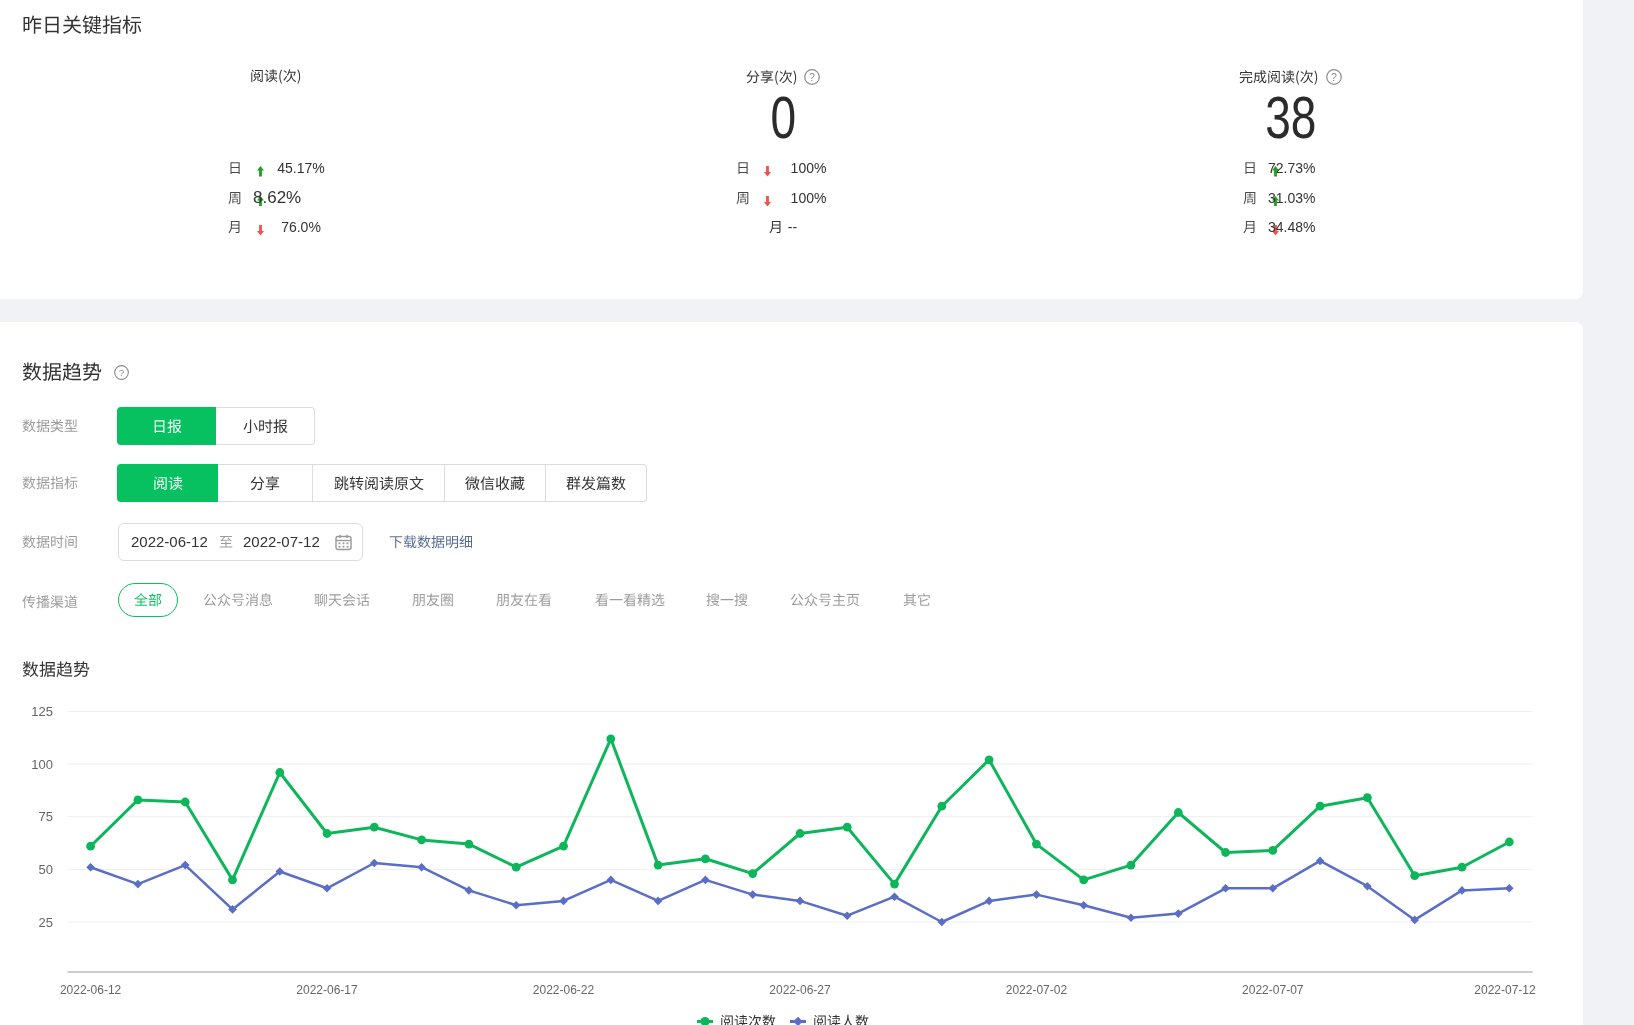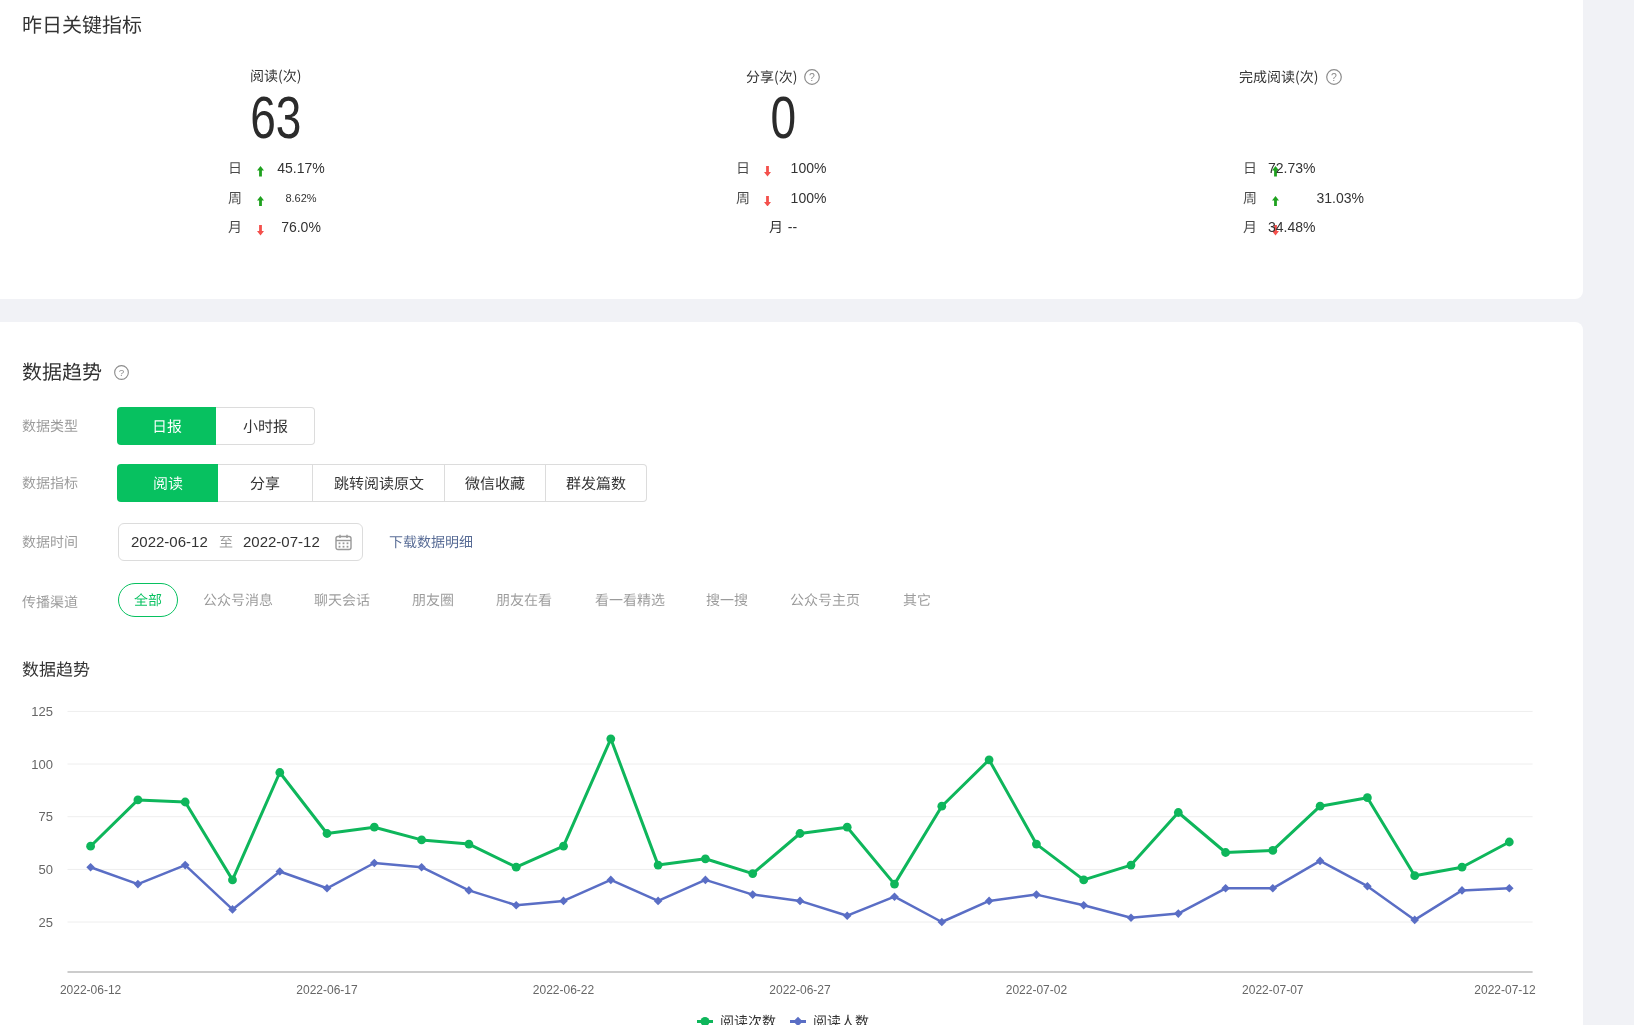--- a/index.html
+++ b/index.html
@@ -7,35 +7,34 @@
 </style></head><body>
 <div class="card" style="left:0;top:0;width:1583px;height:299px;border-radius:0 0 8px 0">
 <div class="abs" style="left:22px;top:15px"><svg width="120.0" height="20" viewBox="0 0 120.0 20" style="overflow:visible;">
         <path transform="translate(0,17.2) scale(0.02,-0.02)" d="M532 841C499 705 443 569 374 481C390 468 419 440 431 426C469 476 503 539 533 609H593V-80H667V178H951V246H667V400H942V469H667V609H964V679H561C578 726 593 776 606 825ZM299 407V176H147V407ZM299 474H147V694H299ZM76 762V30H147V108H371V762Z M1253 352H1752V71H1253ZM1253 426V697H1752V426ZM1176 772V-69H1253V-4H1752V-64H1832V772Z M2224 799C2265 746 2307 675 2324 627H2129V552H2461V430C2461 412 2460 393 2459 374H2068V300H2444C2412 192 2317 77 2048 -13C2068 -30 2093 -62 2102 -79C2360 11 2470 127 2515 243C2599 88 2729 -21 2907 -74C2919 -51 2942 -18 2960 -1C2777 44 2640 152 2565 300H2935V374H2544L2546 429V552H2881V627H2683C2719 681 2759 749 2792 809L2711 836C2686 774 2640 687 2600 627H2326L2392 663C2373 710 2330 780 2287 831Z M3051 346V278H3165V83C3165 36 3132 1 3115 -12C3128 -25 3148 -52 3156 -68C3170 -49 3194 -31 3350 78C3342 90 3332 116 3327 135L3229 69V278H3340V346H3229V482H3330V548H3092C3116 581 3138 618 3158 659H3334V728H3188C3201 760 3213 793 3222 826L3156 843C3129 742 3082 645 3026 580C3040 566 3062 534 3070 520L3089 544V482H3165V346ZM3578 761V706H3697V626H3553V568H3697V487H3578V431H3697V355H3575V296H3697V214H3550V155H3697V32H3757V155H3942V214H3757V296H3920V355H3757V431H3904V568H3965V626H3904V761H3757V837H3697V761ZM3757 568H3848V487H3757ZM3757 626V706H3848V626ZM3367 408C3367 413 3374 419 3382 425H3488C3480 344 3467 273 3449 212C3434 247 3420 287 3409 334L3358 313C3376 243 3398 185 3423 138C3390 60 3345 4 3289 -32C3302 -46 3318 -69 3327 -85C3383 -46 3428 6 3463 76C3552 -39 3673 -66 3811 -66H3942C3946 -48 3955 -18 3965 -1C3932 -2 3839 -2 3815 -2C3689 -2 3572 23 3490 139C3522 229 3543 342 3552 485L3515 490L3504 489H3441C3483 566 3525 665 3559 764L3517 792L3497 782H3353V712H3473C3444 626 3406 546 3392 522C3376 491 3353 464 3336 460C3346 447 3361 421 3367 408Z M4837 781C4761 747 4634 712 4515 687V836H4441V552C4441 465 4472 443 4588 443C4612 443 4796 443 4821 443C4920 443 4945 476 4956 610C4935 614 4903 626 4887 637C4881 529 4872 511 4817 511C4777 511 4622 511 4592 511C4527 511 4515 518 4515 552V625C4645 650 4793 684 4894 725ZM4512 134H4838V29H4512ZM4512 195V295H4838V195ZM4441 359V-79H4512V-33H4838V-75H4912V359ZM4184 840V638H4044V567H4184V352L4031 310L4053 237L4184 276V8C4184 -6 4178 -10 4165 -11C4152 -11 4111 -11 4065 -10C4074 -30 4085 -61 4088 -79C4155 -80 4195 -77 4222 -66C4248 -54 4257 -34 4257 9V298L4390 339L4381 409L4257 373V567H4376V638H4257V840Z M5466 764V693H5902V764ZM5779 325C5826 225 5873 95 5888 16L5957 41C5940 120 5892 247 5843 345ZM5491 342C5465 236 5420 129 5364 57C5381 49 5411 28 5425 18C5479 94 5529 211 5560 327ZM5422 525V454H5636V18C5636 5 5632 1 5617 0C5604 0 5557 -1 5505 1C5515 -22 5526 -54 5529 -76C5599 -76 5645 -74 5674 -62C5703 -49 5712 -26 5712 17V454H5956V525ZM5202 840V628H5049V558H5186C5153 434 5088 290 5024 215C5038 196 5058 165 5066 145C5116 209 5165 314 5202 422V-79H5277V444C5311 395 5351 333 5368 301L5412 360C5392 388 5306 498 5277 531V558H5408V628H5277V840Z" fill="#333333"></path>
       </svg></div>
 <div style="position:absolute;left:21.5px;top:69px;width:508px;display:flex;justify-content:center;align-items:center;gap:7px">
       <svg width="51.5" height="14" viewBox="0 0 51.5 14" style="overflow:visible;">
         <path transform="translate(0,12.04) scale(0.014,-0.014)" d="M346 445H647V326H346ZM91 615V-80H164V615ZM106 791C150 749 199 691 222 652L283 694C259 732 207 788 163 828ZM316 639C349 599 382 544 396 506H278V264H390C375 160 338 86 216 43C231 31 251 4 258 -13C396 43 440 134 457 264H532V98C532 32 548 14 616 14C629 14 694 14 707 14C760 14 778 38 784 135C766 140 739 150 726 161C723 85 720 74 699 74C686 74 635 74 625 74C602 74 599 78 599 98V264H717V506H601C630 548 661 602 689 651L616 669C594 621 556 552 524 506H403L458 533C445 572 409 626 375 667ZM352 784V717H837V13C837 -1 833 -4 819 -5C806 -6 763 -6 719 -4C729 -23 739 -54 742 -74C805 -74 848 -72 875 -61C901 -48 909 -28 909 13V784Z M1443 452C1496 424 1558 382 1588 351L1624 394C1593 424 1529 464 1478 490ZM1370 361C1424 333 1487 288 1518 256L1554 300C1524 332 1459 374 1406 400ZM1683 105C1765 51 1863 -30 1911 -83L1959 -34C1910 19 1809 96 1728 148ZM1105 768C1159 722 1226 657 1259 615L1310 670C1277 711 1207 773 1153 817ZM1367 593V528H1851C1837 485 1821 441 1807 410L1867 394C1890 442 1916 517 1937 584L1889 596L1877 593H1685V683H1894V747H1685V840H1611V747H1404V683H1611V593ZM1639 489V371C1639 333 1637 293 1626 251H1346V185H1601C1562 108 1484 33 1330 -26C1345 -40 1367 -67 1375 -85C1560 -11 1644 86 1682 185H1946V251H1701C1709 292 1711 331 1711 369V489ZM1040 526V454H1188V89C1188 40 1158 7 1141 -7C1153 -19 1173 -45 1181 -60V-59C1195 -39 1221 -16 1377 113C1368 127 1355 156 1348 176L1258 104V526Z M2239 -196 2295 -171C2209 -29 2168 141 2168 311C2168 480 2209 649 2295 792L2239 818C2147 668 2092 507 2092 311C2092 114 2147 -47 2239 -196Z M2395 717C2463 679 2548 619 2588 578L2636 639C2594 680 2508 735 2440 771ZM2380 73 2449 21C2511 111 2587 227 2646 329L2588 379C2523 270 2438 146 2380 73ZM2792 840C2760 680 2704 524 2627 426C2647 417 2684 396 2699 384C2739 441 2775 514 2806 596H3175C3156 527 3125 451 3101 403C3119 395 3149 380 3165 371C3200 440 3244 546 3270 644L3215 674L3200 670H2831C2847 720 2861 772 2872 825ZM2907 547V485C2907 342 2885 124 2578 -26C2597 -39 2623 -66 2635 -84C2832 15 2919 143 2958 265C3014 105 3104 -12 3249 -73C3259 -53 3282 -22 3299 -7C3125 56 3030 210 2985 411C2986 437 2987 461 2987 484V547Z M3437 -196C3529 -47 3584 114 3584 311C3584 507 3529 668 3437 818L3380 792C3466 649 3509 480 3509 311C3509 141 3466 -29 3380 -171Z" fill="#333333"></path>
       </svg>
     </div>
-<div style="position:absolute;left:21.5px;top:97px;width:508px;height:43px;text-align:center"><span style="display:inline-block;font-size:59px;line-height:43px;color:#2B2B2B;transform:scaleX(0.78)">63</span></div>
 <div style="position:absolute;left:228.0px;top:161px"><svg width="14.0" height="14" viewBox="0 0 14.0 14" style="overflow:visible;">
         <path transform="translate(0,12.04) scale(0.014,-0.014)" d="M253 352H752V71H253ZM253 426V697H752V426ZM176 772V-69H253V-4H752V-64H832V772Z" fill="#4A4A4A"></path>
       </svg></div>
 <div style="position:absolute;left:256.5px;top:162.5px;width:7px;height:10.5px"><svg width="7" height="10.5" viewBox="0 0 7 10.5">
         <path d="M3.5 0L7 4.4H4.9V10.5H2.1V4.4H0Z" fill="#1EA11E"></path>
       </svg></div>
 <div style="position:absolute;left:253.0px;top:161px;width:96px;text-align:center;font-size:14px;line-height:14px;color:#333">45.17%</div>
 <div style="position:absolute;left:228.0px;top:190.5px"><svg width="14.0" height="14" viewBox="0 0 14.0 14" style="overflow:visible;">
         <path transform="translate(0,12.04) scale(0.014,-0.014)" d="M148 792V468C148 313 138 108 33 -38C50 -47 80 -71 93 -86C206 69 222 302 222 468V722H805V15C805 -2 798 -8 780 -9C763 -10 701 -11 636 -8C647 -27 658 -60 661 -79C751 -79 805 -78 836 -66C868 -54 880 -32 880 15V792ZM467 702V615H288V555H467V457H263V395H753V457H539V555H728V615H539V702ZM312 311V-8H381V48H701V311ZM381 250H631V108H381Z" fill="#4A4A4A"></path>
       </svg></div>
 <div style="position:absolute;left:256.5px;top:192.0px;width:7px;height:10.5px"><svg width="7" height="10.5" viewBox="0 0 7 10.5">
         <path d="M3.5 0L7 4.4H4.9V10.5H2.1V4.4H0Z" fill="#1EA11E"></path>
       </svg></div>
-<div style="position:absolute;left:253.0px;top:190.5px;width:96px;text-align:center;font-size:11px;line-height:14px;color:#333">8.62%</div>
+<div style="position:absolute;left:253.0px;top:190.5px;width:96px;font-size:17px;line-height:14px;color:#333">8.62%</div>
 <div style="position:absolute;left:228.0px;top:220px"><svg width="14.0" height="14" viewBox="0 0 14.0 14" style="overflow:visible;">
         <path transform="translate(0,12.04) scale(0.014,-0.014)" d="M207 787V479C207 318 191 115 29 -27C46 -37 75 -65 86 -81C184 5 234 118 259 232H742V32C742 10 735 3 711 2C688 1 607 0 524 3C537 -18 551 -53 556 -76C663 -76 730 -75 769 -61C806 -48 821 -23 821 31V787ZM283 714H742V546H283ZM283 475H742V305H272C280 364 283 422 283 475Z" fill="#4A4A4A"></path>
       </svg></div>
 <div style="position:absolute;left:256.5px;top:221.5px;width:7px;height:10.5px"><svg width="7" height="10.5" viewBox="0 0 7 10.5">
         <path d="M3.5 10.5L0 6.1H2.1V0H4.9V6.1H7Z" fill="#F4504C"></path>
       </svg></div>
 <div style="position:absolute;left:253.0px;top:220px;width:96px;text-align:center;font-size:14px;line-height:14px;color:#333">76.0%</div>
 <div style="position:absolute;left:529px;top:69px;width:508px;display:flex;justify-content:center;align-items:center;gap:7px">
       <svg width="51.5" height="14" viewBox="0 0 51.5 14" style="overflow:visible;">
         <path transform="translate(0,12.04) scale(0.014,-0.014)" d="M673 822 604 794C675 646 795 483 900 393C915 413 942 441 961 456C857 534 735 687 673 822ZM324 820C266 667 164 528 44 442C62 428 95 399 108 384C135 406 161 430 187 457V388H380C357 218 302 59 65 -19C82 -35 102 -64 111 -83C366 9 432 190 459 388H731C720 138 705 40 680 14C670 4 658 2 637 2C614 2 552 2 487 8C501 -13 510 -45 512 -67C575 -71 636 -72 670 -69C704 -66 727 -59 748 -34C783 5 796 119 811 426C812 436 812 462 812 462H192C277 553 352 670 404 798Z M1265 567H1737V477H1265ZM1190 623V421H1816V623ZM1783 361 1763 360H1148V299H1663C1600 275 1526 253 1460 238L1459 179H1054V113H1459V-1C1459 -15 1454 -19 1436 -20C1418 -21 1350 -22 1281 -19C1292 -38 1303 -62 1308 -82C1398 -82 1455 -82 1490 -73C1526 -63 1538 -45 1538 -3V113H1948V179H1538V204C1649 232 1765 273 1850 321L1800 364ZM1432 833C1444 809 1457 780 1467 753H1064V688H1935V753H1551C1540 783 1524 819 1507 847Z M2239 -196 2295 -171C2209 -29 2168 141 2168 311C2168 480 2209 649 2295 792L2239 818C2147 668 2092 507 2092 311C2092 114 2147 -47 2239 -196Z M2395 717C2463 679 2548 619 2588 578L2636 639C2594 680 2508 735 2440 771ZM2380 73 2449 21C2511 111 2587 227 2646 329L2588 379C2523 270 2438 146 2380 73ZM2792 840C2760 680 2704 524 2627 426C2647 417 2684 396 2699 384C2739 441 2775 514 2806 596H3175C3156 527 3125 451 3101 403C3119 395 3149 380 3165 371C3200 440 3244 546 3270 644L3215 674L3200 670H2831C2847 720 2861 772 2872 825ZM2907 547V485C2907 342 2885 124 2578 -26C2597 -39 2623 -66 2635 -84C2832 15 2919 143 2958 265C3014 105 3104 -12 3249 -73C3259 -53 3282 -22 3299 -7C3125 56 3030 210 2985 411C2986 437 2987 461 2987 484V547Z M3437 -196C3529 -47 3584 114 3584 311C3584 507 3529 668 3437 818L3380 792C3466 649 3509 480 3509 311C3509 141 3466 -29 3380 -171Z" fill="#333333"></path>
@@ -68,34 +67,35 @@
     </div>
 <div style="position:absolute;left:1036.5px;top:69px;width:508px;display:flex;justify-content:center;align-items:center;gap:7px">
       <svg width="79.5" height="14" viewBox="0 0 79.5 14" style="overflow:visible;">
         <path transform="translate(0,12.04) scale(0.014,-0.014)" d="M227 546V477H771V546ZM56 360V290H325C313 112 272 25 44 -19C58 -34 78 -62 84 -81C334 -28 387 81 402 290H578V39C578 -41 601 -64 694 -64C713 -64 827 -64 847 -64C927 -64 948 -29 957 108C937 114 905 126 888 138C885 23 879 5 841 5C815 5 721 5 701 5C660 5 653 10 653 39V290H943V360ZM421 827C439 796 458 758 471 725H82V503H157V653H838V503H916V725H560C546 762 520 812 496 849Z M1544 839C1544 782 1546 725 1549 670H1128V389C1128 259 1119 86 1036 -37C1054 -46 1086 -72 1099 -87C1191 45 1206 247 1206 388V395H1389C1385 223 1380 159 1367 144C1359 135 1350 133 1335 133C1318 133 1275 133 1229 138C1241 119 1249 89 1250 68C1299 65 1345 65 1371 67C1398 70 1415 77 1431 96C1452 123 1457 208 1462 433C1462 443 1463 465 1463 465H1206V597H1554C1566 435 1590 287 1628 172C1562 96 1485 34 1396 -13C1412 -28 1439 -59 1451 -75C1528 -29 1597 26 1658 92C1704 -11 1764 -73 1841 -73C1918 -73 1946 -23 1959 148C1939 155 1911 172 1894 189C1888 56 1876 4 1847 4C1796 4 1751 61 1714 159C1788 255 1847 369 1890 500L1815 519C1783 418 1740 327 1686 247C1660 344 1641 463 1630 597H1951V670H1626C1623 725 1622 781 1622 839ZM1671 790C1735 757 1812 706 1850 670L1897 722C1858 756 1779 805 1716 836Z M2346 445H2647V326H2346ZM2091 615V-80H2164V615ZM2106 791C2150 749 2199 691 2222 652L2283 694C2259 732 2207 788 2163 828ZM2316 639C2349 599 2382 544 2396 506H2278V264H2390C2375 160 2338 86 2216 43C2231 31 2251 4 2258 -13C2396 43 2440 134 2457 264H2532V98C2532 32 2548 14 2616 14C2629 14 2694 14 2707 14C2760 14 2778 38 2784 135C2766 140 2739 150 2726 161C2723 85 2720 74 2699 74C2686 74 2635 74 2625 74C2602 74 2599 78 2599 98V264H2717V506H2601C2630 548 2661 602 2689 651L2616 669C2594 621 2556 552 2524 506H2403L2458 533C2445 572 2409 626 2375 667ZM2352 784V717H2837V13C2837 -1 2833 -4 2819 -5C2806 -6 2763 -6 2719 -4C2729 -23 2739 -54 2742 -74C2805 -74 2848 -72 2875 -61C2901 -48 2909 -28 2909 13V784Z M3443 452C3496 424 3558 382 3588 351L3624 394C3593 424 3529 464 3478 490ZM3370 361C3424 333 3487 288 3518 256L3554 300C3524 332 3459 374 3406 400ZM3683 105C3765 51 3863 -30 3911 -83L3959 -34C3910 19 3809 96 3728 148ZM3105 768C3159 722 3226 657 3259 615L3310 670C3277 711 3207 773 3153 817ZM3367 593V528H3851C3837 485 3821 441 3807 410L3867 394C3890 442 3916 517 3937 584L3889 596L3877 593H3685V683H3894V747H3685V840H3611V747H3404V683H3611V593ZM3639 489V371C3639 333 3637 293 3626 251H3346V185H3601C3562 108 3484 33 3330 -26C3345 -40 3367 -67 3375 -85C3560 -11 3644 86 3682 185H3946V251H3701C3709 292 3711 331 3711 369V489ZM3040 526V454H3188V89C3188 40 3158 7 3141 -7C3153 -19 3173 -45 3181 -60V-59C3195 -39 3221 -16 3377 113C3368 127 3355 156 3348 176L3258 104V526Z M4239 -196 4295 -171C4209 -29 4168 141 4168 311C4168 480 4209 649 4295 792L4239 818C4147 668 4092 507 4092 311C4092 114 4147 -47 4239 -196Z M4395 717C4463 679 4548 619 4588 578L4636 639C4594 680 4508 735 4440 771ZM4380 73 4449 21C4511 111 4587 227 4646 329L4588 379C4523 270 4438 146 4380 73ZM4792 840C4760 680 4704 524 4627 426C4647 417 4684 396 4699 384C4739 441 4775 514 4806 596H5175C5156 527 5125 451 5101 403C5119 395 5149 380 5165 371C5200 440 5244 546 5270 644L5215 674L5200 670H4831C4847 720 4861 772 4872 825ZM4907 547V485C4907 342 4885 124 4578 -26C4597 -39 4623 -66 4635 -84C4832 15 4919 143 4958 265C5014 105 5104 -12 5249 -73C5259 -53 5282 -22 5299 -7C5125 56 5030 210 4985 411C4986 437 4987 461 4987 484V547Z M5437 -196C5529 -47 5584 114 5584 311C5584 507 5529 668 5437 818L5380 792C5466 649 5509 480 5509 311C5509 141 5466 -29 5380 -171Z" fill="#333333"></path>
       </svg>
       <svg width="16" height="16" viewBox="0 0 16 16" style="flex:none;overflow:visible">
         <circle cx="8" cy="8" r="7.3" fill="none" stroke="#8C8C8C" stroke-width="1.2"></circle>
         <text x="8" y="11.8" text-anchor="middle" font-size="10.5" fill="#8C8C8C" font-family="'Liberation Sans',sans-serif">?</text>
       </svg>
     </div>
+<div style="position:absolute;left:1036.5px;top:97px;width:508px;height:43px;text-align:center"><span style="display:inline-block;font-size:59px;line-height:43px;color:#2B2B2B;transform:scaleX(0.78)">38</span></div>
 <div style="position:absolute;left:1243.0px;top:161px"><svg width="14.0" height="14" viewBox="0 0 14.0 14" style="overflow:visible;">
         <path transform="translate(0,12.04) scale(0.014,-0.014)" d="M253 352H752V71H253ZM253 426V697H752V426ZM176 772V-69H253V-4H752V-64H832V772Z" fill="#4A4A4A"></path>
       </svg></div>
 <div style="position:absolute;left:1271.5px;top:162.5px;width:7px;height:10.5px"><svg width="7" height="10.5" viewBox="0 0 7 10.5">
         <path d="M3.5 0L7 4.4H4.9V10.5H2.1V4.4H0Z" fill="#1EA11E"></path>
       </svg></div>
 <div style="position:absolute;left:1268.0px;top:161px;width:96px;font-size:14px;line-height:14px;color:#333">72.73%</div>
 <div style="position:absolute;left:1243.0px;top:190.5px"><svg width="14.0" height="14" viewBox="0 0 14.0 14" style="overflow:visible;">
         <path transform="translate(0,12.04) scale(0.014,-0.014)" d="M148 792V468C148 313 138 108 33 -38C50 -47 80 -71 93 -86C206 69 222 302 222 468V722H805V15C805 -2 798 -8 780 -9C763 -10 701 -11 636 -8C647 -27 658 -60 661 -79C751 -79 805 -78 836 -66C868 -54 880 -32 880 15V792ZM467 702V615H288V555H467V457H263V395H753V457H539V555H728V615H539V702ZM312 311V-8H381V48H701V311ZM381 250H631V108H381Z" fill="#4A4A4A"></path>
       </svg></div>
 <div style="position:absolute;left:1271.5px;top:192.0px;width:7px;height:10.5px"><svg width="7" height="10.5" viewBox="0 0 7 10.5">
         <path d="M3.5 0L7 4.4H4.9V10.5H2.1V4.4H0Z" fill="#1EA11E"></path>
       </svg></div>
-<div style="position:absolute;left:1268.0px;top:190.5px;width:96px;text-align:right;font-size:14px;line-height:14px;color:#333">31.03%</div>
+<div style="position:absolute;left:1268.0px;top:190.5px;width:96px;text-align:left;font-size:14px;line-height:14px;color:#333">31.03%</div>
 <div style="position:absolute;left:1243.0px;top:220px"><svg width="14.0" height="14" viewBox="0 0 14.0 14" style="overflow:visible;">
         <path transform="translate(0,12.04) scale(0.014,-0.014)" d="M207 787V479C207 318 191 115 29 -27C46 -37 75 -65 86 -81C184 5 234 118 259 232H742V32C742 10 735 3 711 2C688 1 607 0 524 3C537 -18 551 -53 556 -76C663 -76 730 -75 769 -61C806 -48 821 -23 821 31V787ZM283 714H742V546H283ZM283 475H742V305H272C280 364 283 422 283 475Z" fill="#4A4A4A"></path>
       </svg></div>
 <div style="position:absolute;left:1271.5px;top:221.5px;width:7px;height:10.5px"><svg width="7" height="10.5" viewBox="0 0 7 10.5">
         <path d="M3.5 10.5L0 6.1H2.1V0H4.9V6.1H7Z" fill="#F4504C"></path>
       </svg></div>
 <div style="position:absolute;left:1268.0px;top:220px;width:96px;text-align:left;font-size:14px;line-height:14px;color:#333">34.48%</div>
 </div>
 <div class="card" style="left:0;top:322px;width:1583px;height:703px;border-radius:0 8px 0 0">
 <div class="abs" style="left:22px;top:40px"><svg width="80.0" height="20" viewBox="0 0 80.0 20" style="overflow:visible;">

